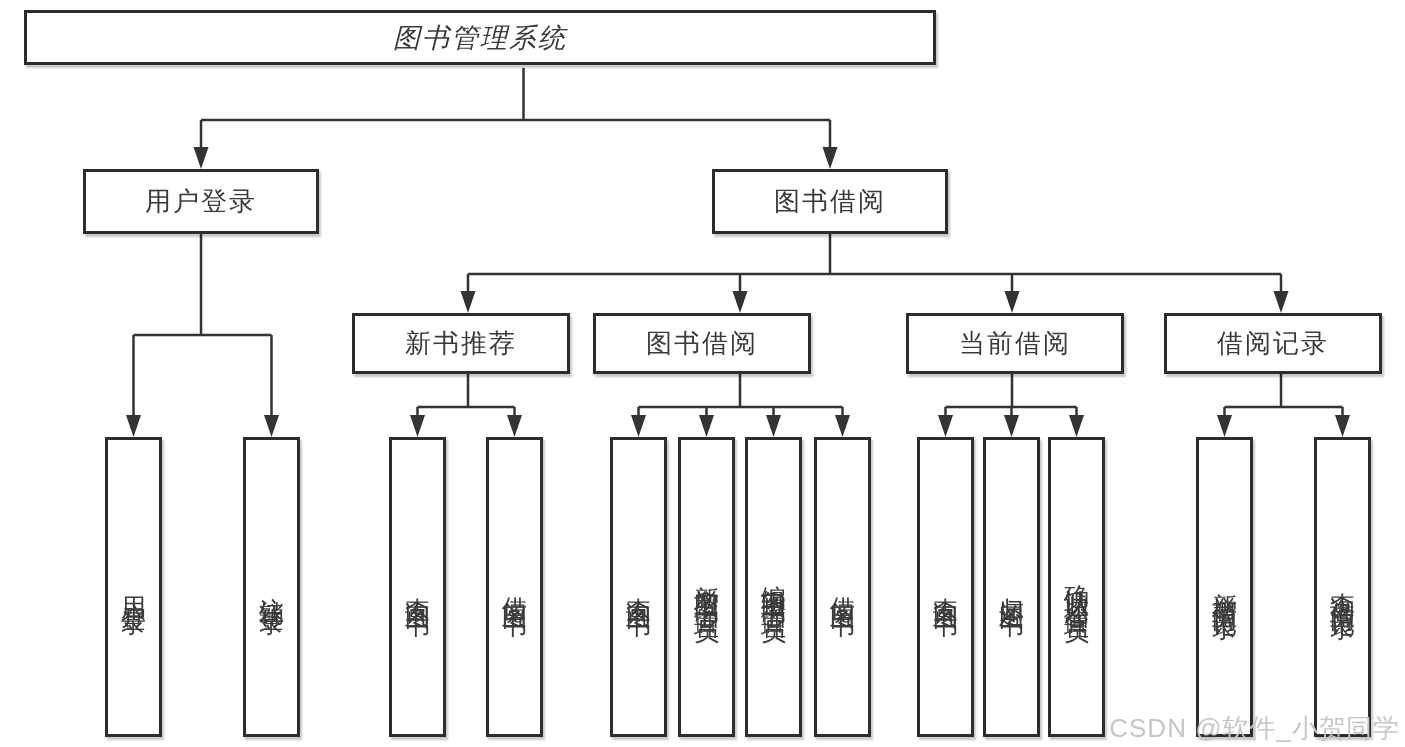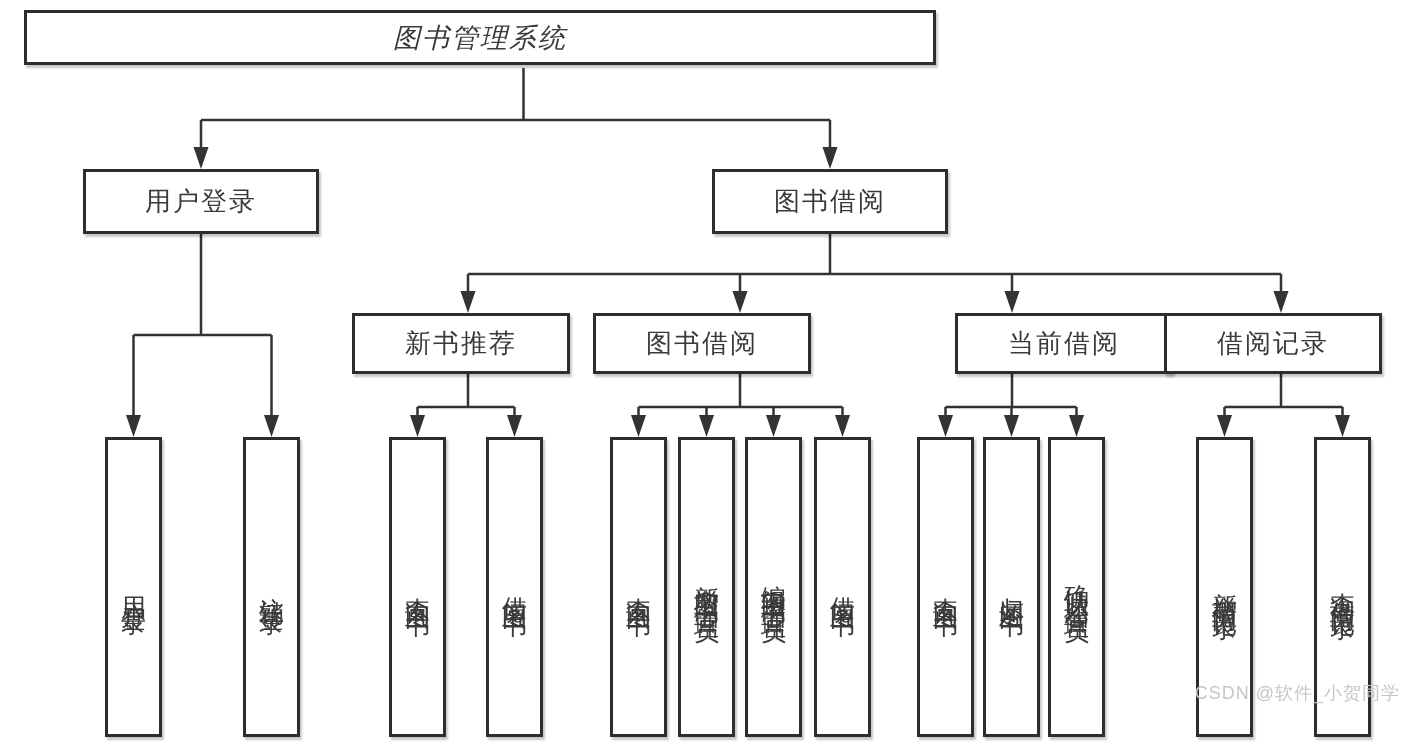--- a/index.html
+++ b/index.html
@@ -15,35 +15,35 @@
     color:#3a3a3a;z-index:2;
   }
   .h{font-size:26px;letter-spacing:2px;white-space:nowrap;}
   .root{left:24px;top:10px;width:912px;height:55px;font-size:27px;font-style:italic;}
   .lvl2{top:169px;height:65px;width:236px;}
   .n-user-login{left:83px;}
   .n-book-mgmt{left:712px;}
   .lvl3{top:313px;height:61px;width:218px;}
   .n-new-book{left:352px;}
   .n-book-borrow{left:593px;}
-  .n-cur-borrow{left:955px;}
+  .n-cur-borrow{left:906px;}
   .n-borrow-rec{left:1164px;}
   .leaf{
     top:437px;height:300px;width:57px;
     writing-mode:vertical-rl;font-size:25px;line-height:1;letter-spacing:5px;
   }
   .l1{left:105px;}  .l2{left:243px;}
   .l3{left:389px;}  .l4{left:486px;}
   .l5{left:610px;}  .l6{left:678px;}
   .l7{left:745px;}  .l8{left:814px;}
   .l9{left:917px;}  .l10{left:983px;} .l11{left:1048px;}
   .l12{left:1196px;} .l13{left:1314px;}
   .watermark{
-    position:absolute;top:681px;right:5px;z-index:5;
-    font-size:18px;color:#c6c6c6;letter-spacing:1px;white-space:nowrap;
+    position:absolute;top:711px;right:5px;z-index:5;
+    font-size:26px;color:#c6c6c6;letter-spacing:1px;white-space:nowrap;
   }
 </style>
 </head>
 <body>
 
 <div class="canvas">
 
   <svg class="connectors" width="1405" height="747" viewBox="0 0 1405 747">
     <g fill="none" stroke="#333333" stroke-width="2.5">
       <path d="M523.5 68 V120 M201 120 H830 M201 120 V147 M830 120 V147"></path>

